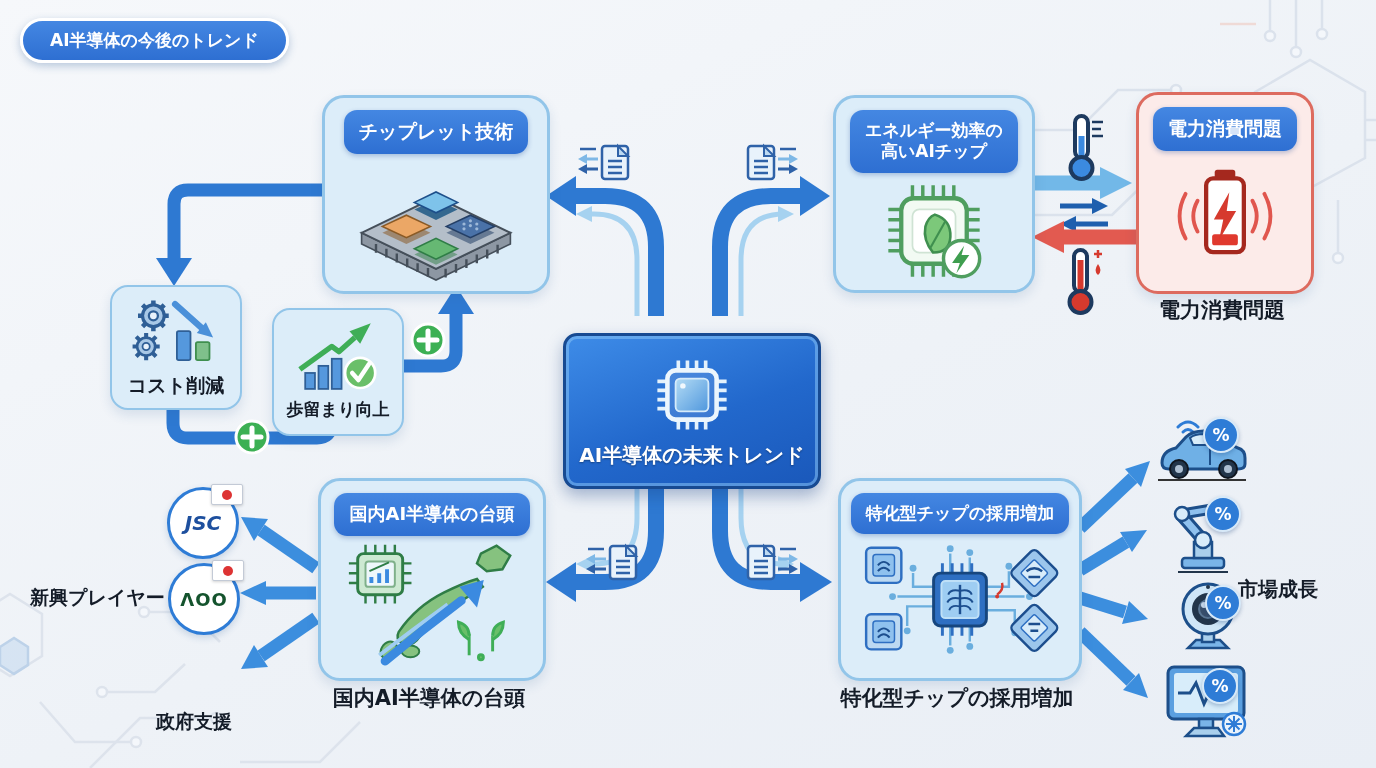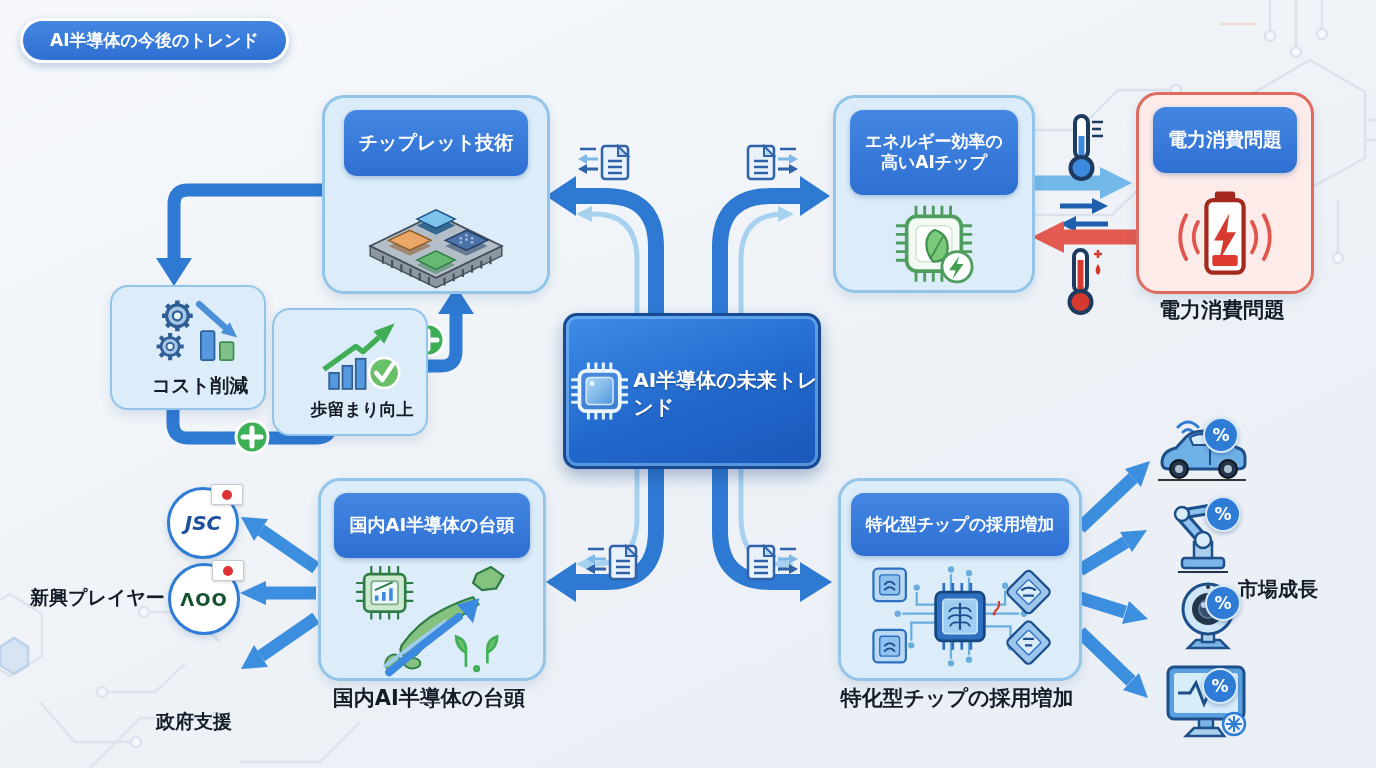--- a/index.html
+++ b/index.html
@@ -5,37 +5,37 @@
   html,body{margin:0;padding:0;}
   body{font-family:"DejaVu Sans","Liberation Sans",sans-serif;}
   #canvas{position:relative;width:1376px;height:768px;overflow:hidden;
     background:linear-gradient(155deg,#f6f8fb 0%,#eef2f7 55%,#e9eef5 100%);}
   .abs{position:absolute;}
   svg{display:block;}
   .node{background:#dcedf9;border:3px solid #92c5e9;border-radius:22px;
     box-shadow:0 5px 12px rgba(40,90,150,.14);display:flex;flex-direction:column;align-items:center;}
   .node-alert{background:#fcebe9;border-color:#dd6b5f;}
   .pill{background:linear-gradient(180deg,#4487e2,#2e6fd2);color:#fff;font-weight:700;
-    border-radius:13px;text-align:center;padding:21px 15px;margin-top:12px;line-height:1.25;
+    border-radius:13px;text-align:center;padding:10px 15px;margin-top:12px;line-height:1.25;
     box-shadow:0 2px 5px rgba(25,70,150,.3);white-space:nowrap;}
   .cap{font-weight:700;color:#141c28;text-align:center;white-space:nowrap;}
-  .small-box{justify-content:flex-start;border-radius:18px;border-width:2.5px;padding-left:24px;}
+  .small-box{justify-content:flex-start;border-radius:18px;border-width:2.5px;}
   .small-label{font-weight:700;color:#141c28;text-align:center;margin-top:2px;}
   .pct{width:32px;height:32px;border-radius:50%;background:#2e7cd6;border:2px solid #d7e9f8;
     color:#fff;font-weight:700;font-size:17px;display:flex;align-items:center;justify-content:center;
     box-shadow:0 2px 4px rgba(20,60,120,.3);z-index:6;}
   .logo-circle{width:66px;height:66px;border-radius:50%;background:#fff;border:3px solid #2e7cd6;
     display:flex;align-items:center;justify-content:center;box-shadow:0 3px 7px rgba(40,90,150,.2);text-align:center;}
   .flag{position:absolute;width:30px;height:19px;background:#fff;border:1px solid #c3cad6;border-radius:2px;
     display:flex;align-items:center;justify-content:center;box-shadow:0 1px 3px rgba(0,0,0,.18);z-index:7;}
   .flag::after{content:"";width:10px;height:10px;border-radius:50%;background:#d33;}
   .center-node{background:linear-gradient(160deg,#3e8ce8 0%,#2268cc 55%,#1a58ba 100%);
     border:3px solid #174a92;border-radius:14px;
     box-shadow:inset 0 0 0 3px rgba(135,195,245,.55),0 7px 16px rgba(20,60,130,.35);
-    display:flex;flex-direction:row;align-items:center;justify-content:center;z-index:5;}
+    display:flex;flex-direction:column;align-items:center;justify-content:center;z-index:5;margin-top:20px;}
   .title-badge{background:linear-gradient(180deg,#4487e2,#2e6fd2);color:#fff;font-weight:700;
     font-size:17px;padding:8px 27px;border-radius:28px;border:3px solid #fff;
     box-shadow:0 3px 8px rgba(40,90,150,.3);white-space:nowrap;z-index:8;}
 </style>
 </head>
 <body>
 
 <div id="canvas">
 
   <svg class="abs" style="left:1020px;top:0" width="356" height="310" viewBox="0 0 356 310">

